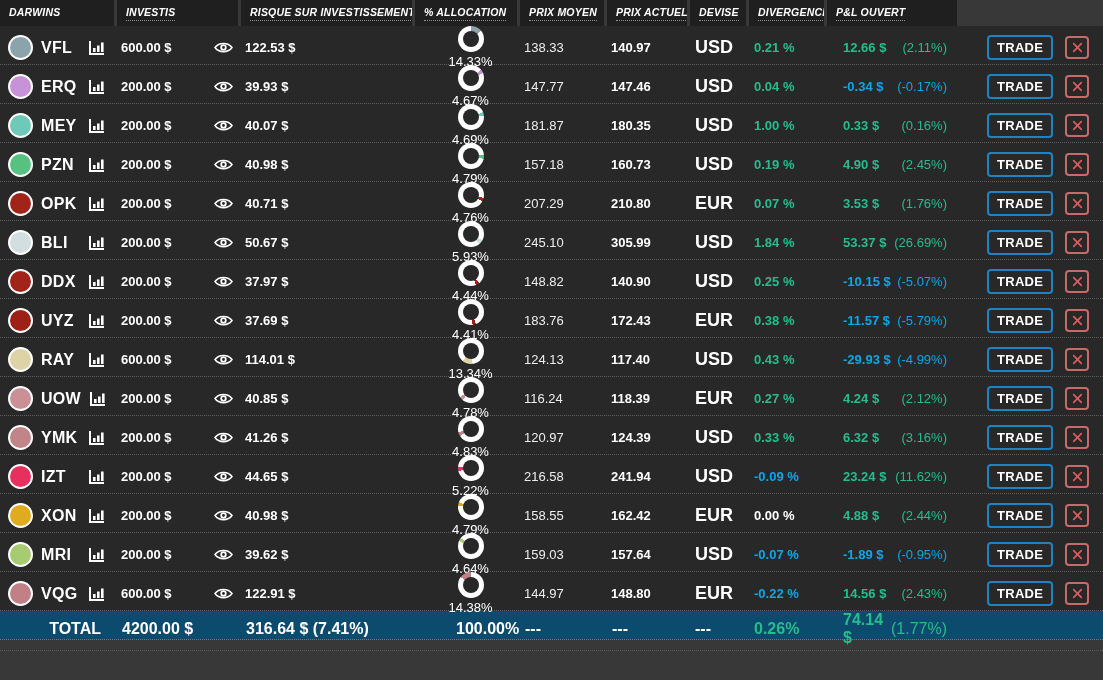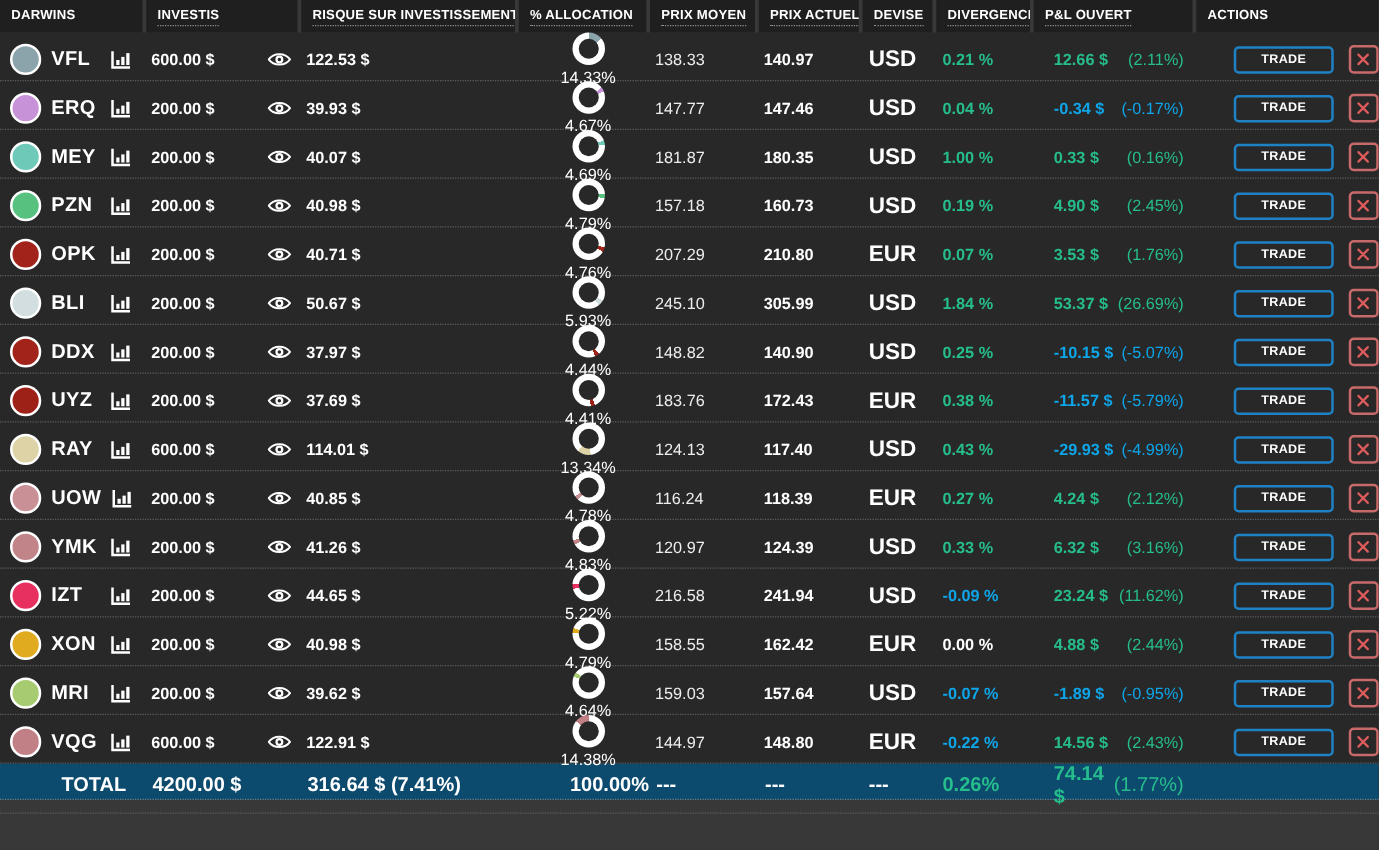--- a/index.html
+++ b/index.html
@@ -28,21 +28,21 @@
 
   
   .header { height:26px; background:#383838; }
   .hcell {
     background:#1f1f1f; margin-right:3px;
     display:flex; align-items:center; padding-left:9px; overflow:hidden;
   }
   .hcell:last-child { margin-right:0; }
   .hlabel {
     color:#ffffff; font-size:10.5px; font-weight:bold; letter-spacing:.2px;
-    border-bottom:1px dotted #909090; padding-bottom:2px; white-space:nowrap;
+    border-bottom:1px dotted #909090; padding-bottom:2px; white-space:nowrap;font-style:italic;
   }
   .hcell.nou .hlabel { border-bottom:none; }
 
   
   .tbody { background:#282828; }
   .row { height:38px; border-bottom:1px dotted #5e5e5e; align-items:center; }
   .cell { display:flex; align-items:center; color:#fff; font-size:13px; min-width:0; }
 
   .c-darwins { padding-left:8px; gap:8px; }
   .avatar { width:21px; height:21px; border-radius:50%; border:2px solid #fff; flex:none; }
@@ -66,22 +66,22 @@
   .c-pnl { padding-left:16px; padding-right:10px; justify-content:space-between; font-weight:bold; }
   .pnl-pct { font-weight:normal; }
 
   .up   { color:#26bd8d; }
   .down { color:#0ea5e9; }
   .flat { color:#ffffff; }
 
   .c-actions { padding-left:30px; gap:12px; }
   .trade-btn {
     background:transparent; border:2px solid #1e82c5; border-radius:4px;
-    color:#fff; font-weight:bold; font-size:10px; letter-spacing:.3px;
-    padding:3px 20px; cursor:pointer; font-family:inherit; line-height:1.2;
+    color:#fff; font-weight:bold; font-size:13px; letter-spacing:.3px;
+    padding:3px 8px; cursor:pointer; font-family:inherit; line-height:1.2;
   }
   .close-btn {
     background:transparent; border:2px solid #c96a6a; border-radius:4px;
     width:24px; height:23px; padding:0; cursor:pointer;
     display:flex; align-items:center; justify-content:center;
   }
 
   
   .total-row {
     height:28px; background:#0c4a6e; border-bottom:1px dotted #777;
@@ -122,23 +122,20 @@
       </div>
     <div class="hcell">
         <span class="hlabel">DEVISE</span>
       </div>
     <div class="hcell">
         <span class="hlabel">DIVERGENCE</span>
       </div>
     <div class="hcell">
         <span class="hlabel">P&amp;L OUVERT</span>
       </div>
-    <div class="hcell nou">
-        <span class="hlabel">ACTIONS</span>
-      </div>
   </div>
 
   <div class="tbody">
   <div class="grid row">
     <div class="cell c-darwins">
       <span class="avatar" style="background: rgb(139, 164, 172);"></span>
       <span class="ticker">VFL</span>
       <span class="chart-icon">
         <svg width="17" height="16" viewBox="0 0 17 16">
           <path d="M2 1 v13 h14" stroke="#ffffff" stroke-width="2" fill="none"></path>

